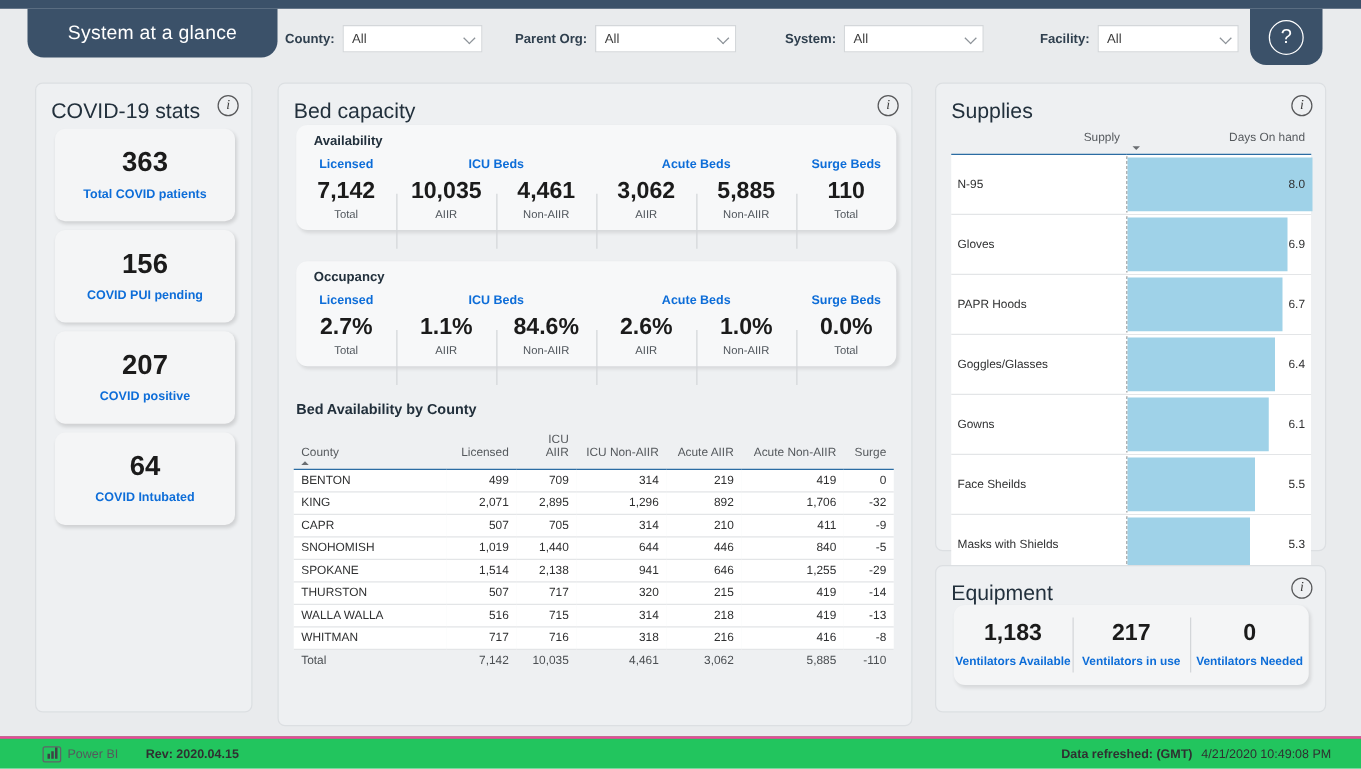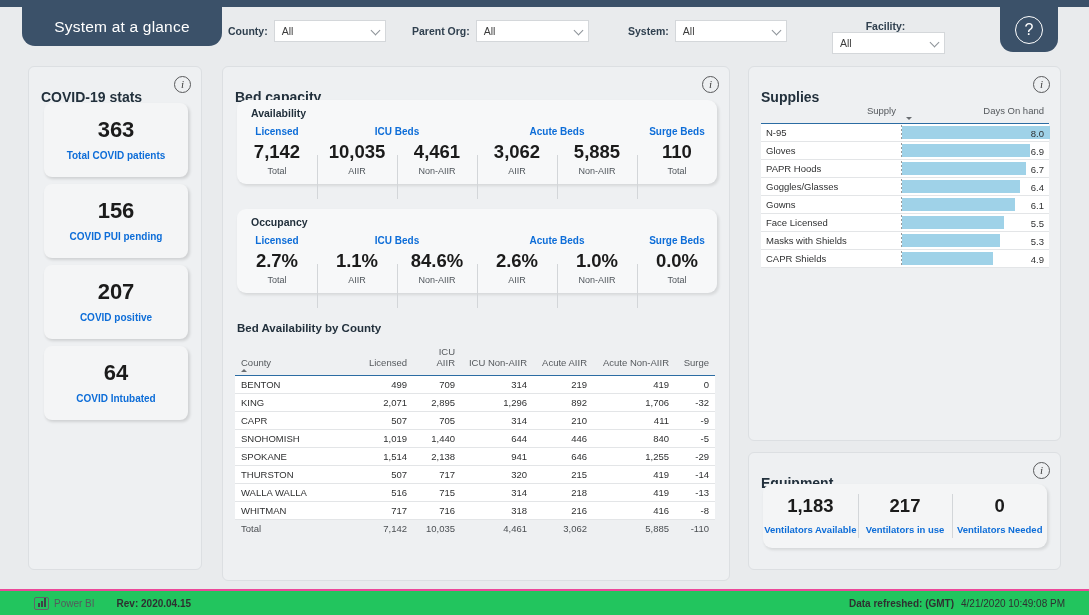--- a/index.html
+++ b/index.html
@@ -59,33 +59,33 @@
     width: 7px; height: 7px; margin-top: -4px;
     border-right: 1.3px solid #8d9399; border-bottom: 1.3px solid #8d9399;
     transform: rotate(45deg);
   }
   .f-county  { left: 228px; }
   .f-county  .box { width: 112px; }
   .f-parent  { left: 412px; }
   .f-parent  .box { width: 113px; }
   .f-system  { left: 628px; }
   .f-system  .box { width: 112px; }
-  .f-facility{ left: 832px; flex-direction: column; }
+  .f-facility{ left: 832px; }
   .f-facility .box { width: 113px; }
 
   
   .panel {
     position: absolute;
     background: #eef0f2;
     border: 1px solid #dcdfe2;
     border-radius: 6px;
   }
   .panel-title {
-    position: absolute; left: 12px; top: 22px;
-    font-size: 14px; font-weight: bold; color: #22303c;
+    position: absolute; left: 12px; top: 12px;
+    font-size: 17px; font-weight: normal; color: #22303c;
   }
   .info-icon {
     position: absolute; top: 9px; right: 10px;
     width: 17px; height: 17px; border-radius: 50%;
     border: 1.3px solid #58595b; color: #3c3c3c;
     font-size: 11px; font-style: italic; font-family: "Liberation Serif", serif;
     display: flex; align-items: center; justify-content: center; line-height: 1;
   }
 
   
@@ -160,21 +160,21 @@
     font-weight: normal; color: #55595d; font-size: 9.5px; text-align: right;
     padding: 3px 5px 7px 5px; border-bottom: 1.4px solid #2b6ca3; position: relative;
   }
   .sup-table th.bar-col .sortcaret {
     position: absolute; left: 5px; bottom: 3px;
     width: 0; height: 0;
     border-left: 3px solid transparent; border-right: 3px solid transparent;
     border-top: 3.5px solid #6a6e72;
   }
   .sup-table td { padding: 0; border-bottom: 1px solid #e3e5e7; background: #ffffff; }
-  .sup-table td.name { padding: 3px 5px; color: #2f3031; width: 140px; }
+  .sup-table td.name { padding: 18px 5px; color: #2f3031; width: 140px; }
   .sup-table td.bar-cell { position: relative; height: 17px; width: 148px; }
   .bar-track { position: absolute; left: 0; top: 1px; bottom: 1px; right: 0; }
   .bar-track::before {
     content: ""; position: absolute; left: 0; top: 0; bottom: 0; width: 1px;
     background: repeating-linear-gradient(to bottom, #9a9a9a 0 2px, transparent 2px 4px);
   }
   .bar-fill { position: absolute; left: 1px; top: 1px; bottom: 1px; background: #9fd2e8; }
   .bar-val { position: absolute; right: 5px; top: 50%; transform: translateY(-50%); font-size: 9.5px; color: #2f3031; }
 
   
@@ -516,21 +516,21 @@
           <tr>
             <td class="name">Gowns</td>
             <td class="bar-cell">
               <div class="bar-track">
                 <div class="bar-fill" style="width: 76.25%; background: rgb(159, 210, 232);"></div>
               </div>
               <span class="bar-val">6.1</span>
             </td>
           </tr>
           <tr>
-            <td class="name">Face Licensed</td>
+            <td class="name">Face Sheilds</td>
             <td class="bar-cell">
               <div class="bar-track">
                 <div class="bar-fill" style="width: 68.75%; background: rgb(159, 210, 232);"></div>
               </div>
               <span class="bar-val">5.5</span>
             </td>
           </tr>
           <tr>
             <td class="name">Masks with Shields</td>
             <td class="bar-cell">

